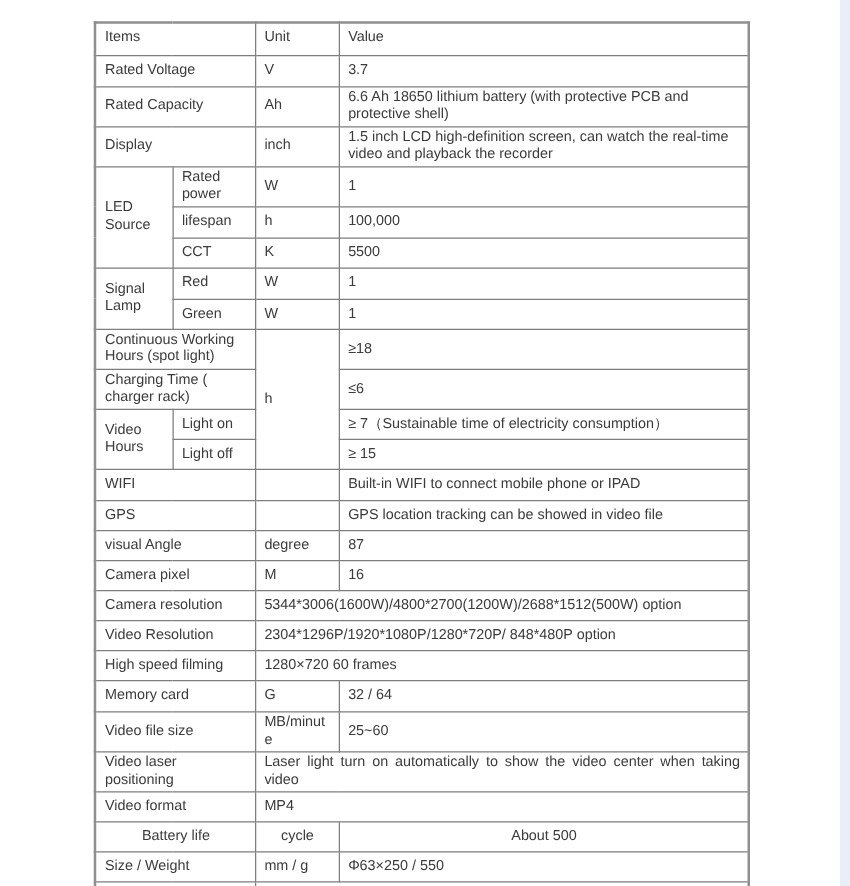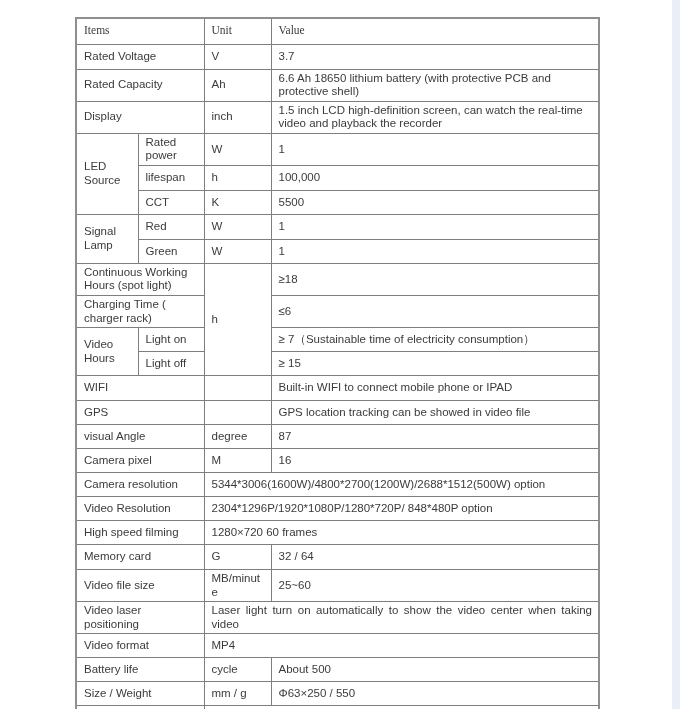--- a/index.html
+++ b/index.html
@@ -40,21 +40,21 @@
 
 <div class="page">
   <table class="spec">
     <colgroup>
       <col style="width:62px">
       <col style="width:66px">
       <col style="width:67px">
       <col style="width:328px">
     </colgroup>
     <tbody>
-        <tr style="height: 26px; font-family: Liberation Serif, serif;">
+        <tr style="height: 26px;">
           <td colspan="2" class="c-item">Items</td>
           <td class="c-unit">Unit</td>
           <td class="c-val c-valhead">Value</td>
         </tr>
         <tr style="height: 25px; margin-top: 24px;">
           <td colspan="2" class="c-item">Rated Voltage</td>
           <td class="c-unit">V</td>
           <td class="c-val">3.7</td>
         </tr>
         <tr style="height: 28px;">
@@ -155,21 +155,21 @@
           <td class="c-val">25~60</td>
         </tr>
         <tr style="height: 28px;">
           <td colspan="2" class="c-item">Video laser positioning</td>
           <td colspan="2" class="c-merge c-justify">Laser light turn on automatically to show the video center when taking video</td>
         </tr>
         <tr style="height: 24px;">
           <td colspan="2" class="c-item">Video format</td>
           <td colspan="2" class="c-merge">MP4</td>
         </tr>
-        <tr style="height: 24px;">
+        <tr style="height: 24px; text-align: center;">
           <td colspan="2" class="c-item">Battery life</td>
           <td class="c-unit">cycle</td>
           <td class="c-val">About 500</td>
         </tr>
         <tr style="height: 24px;">
           <td colspan="2" class="c-item">Size / Weight</td>
           <td class="c-unit">mm / g</td>
           <td class="c-val">Φ63×250 / 550</td>
         </tr>
         <tr style="height: 22px;">

